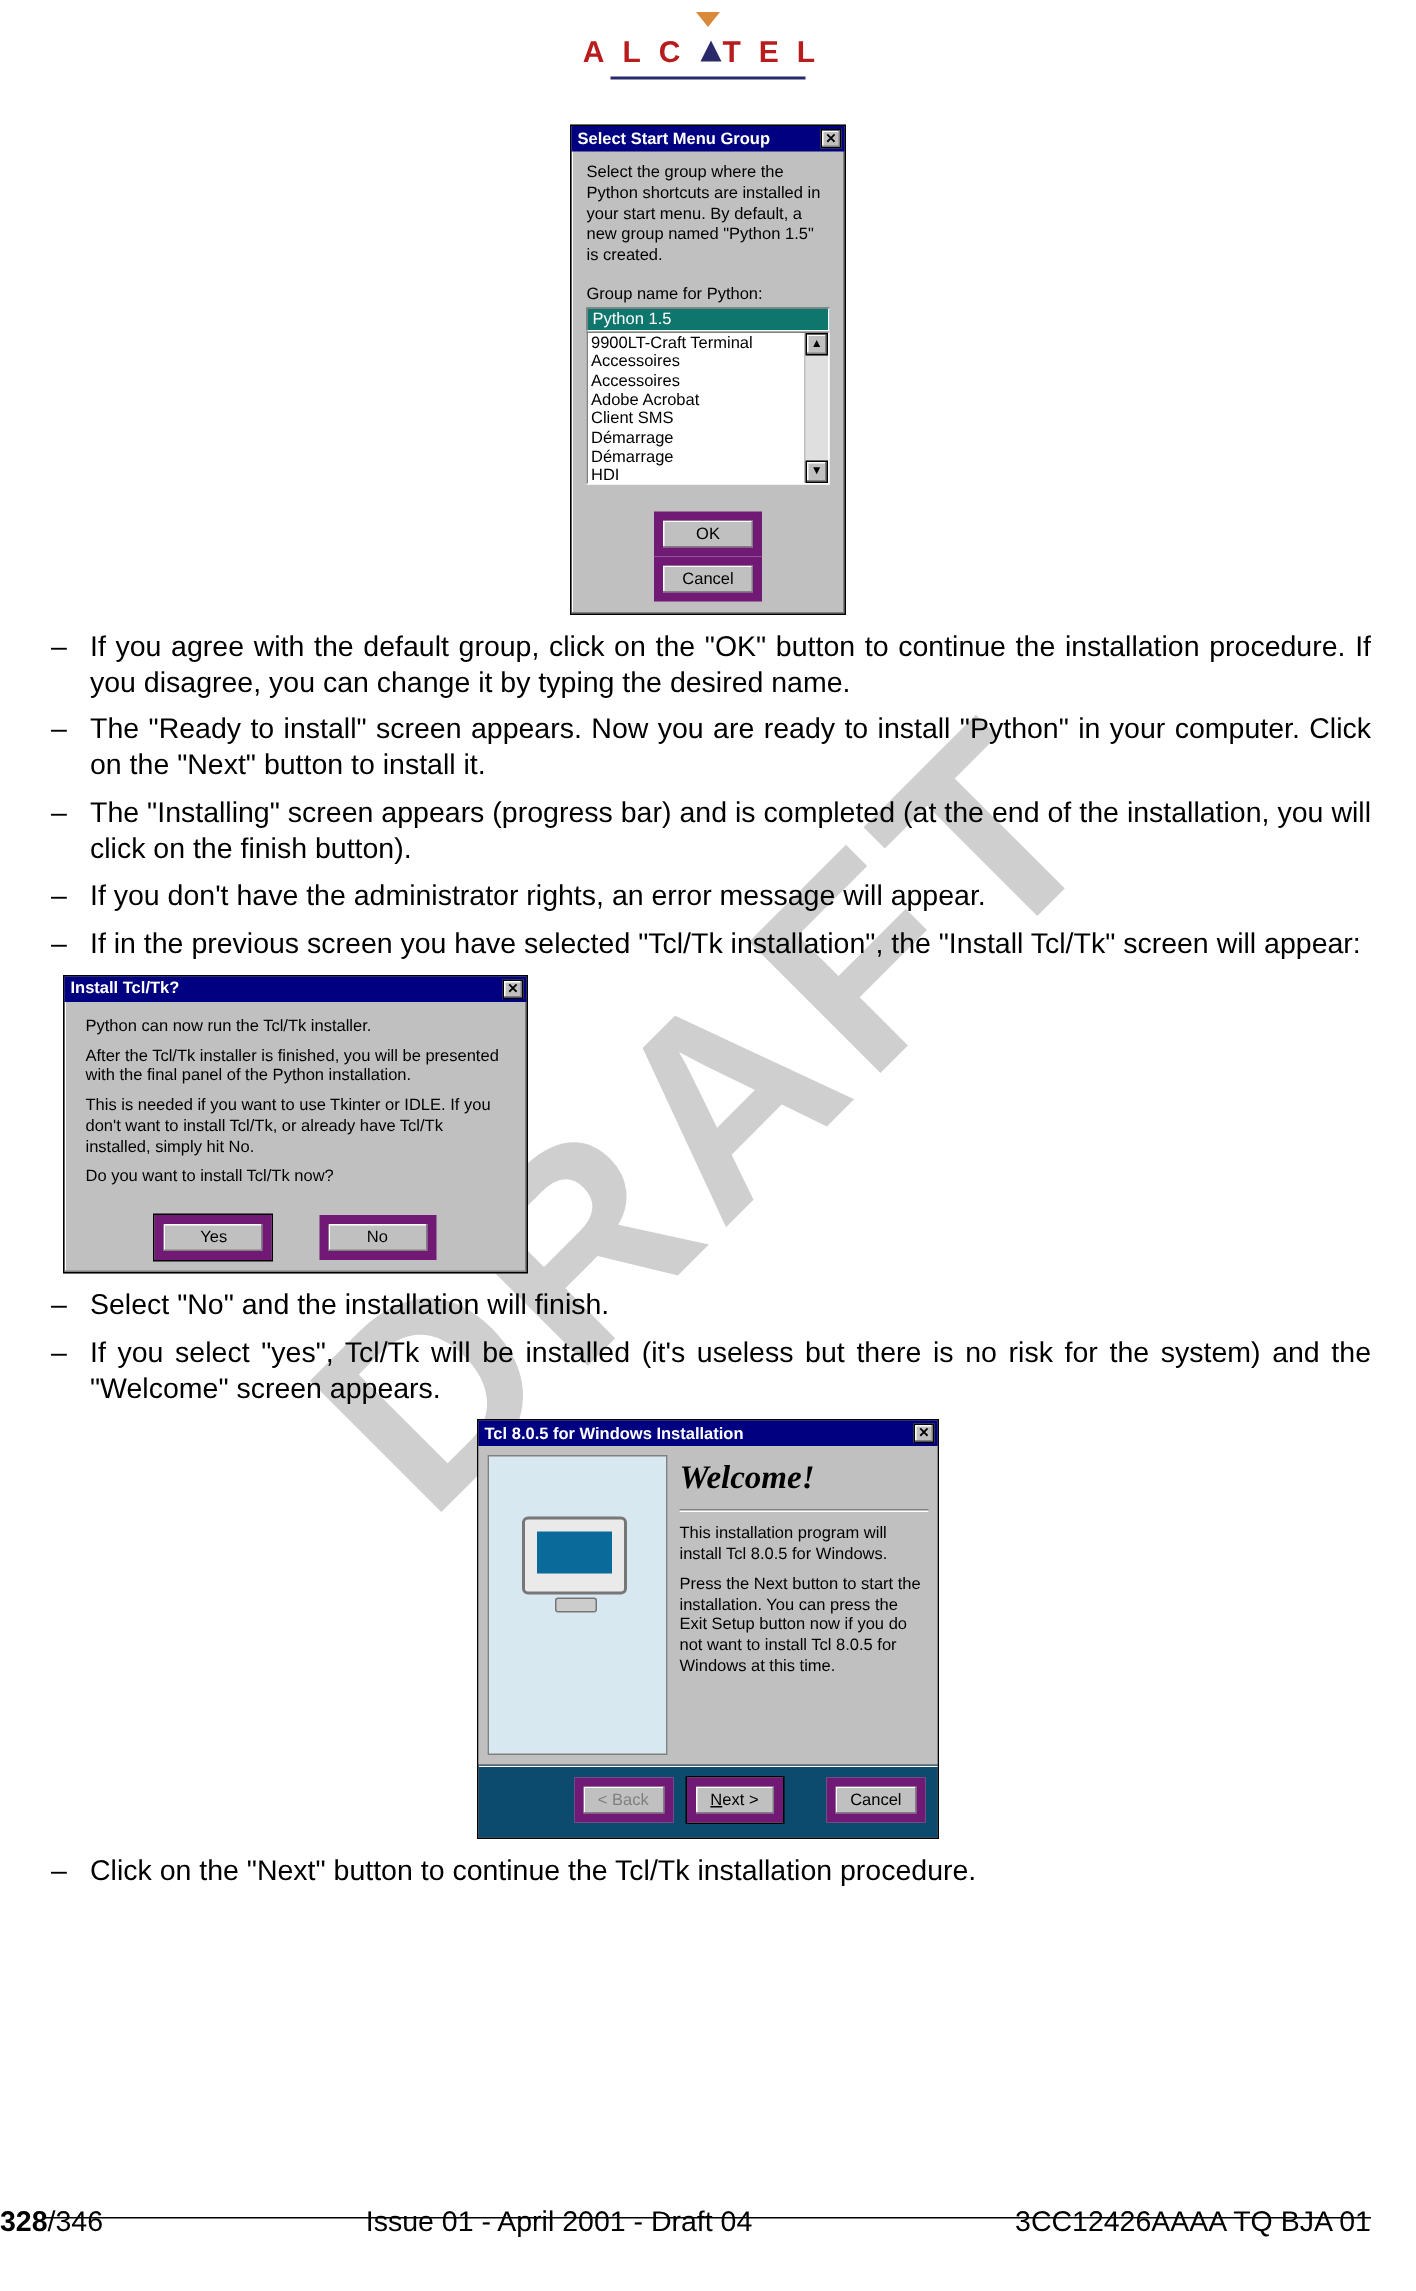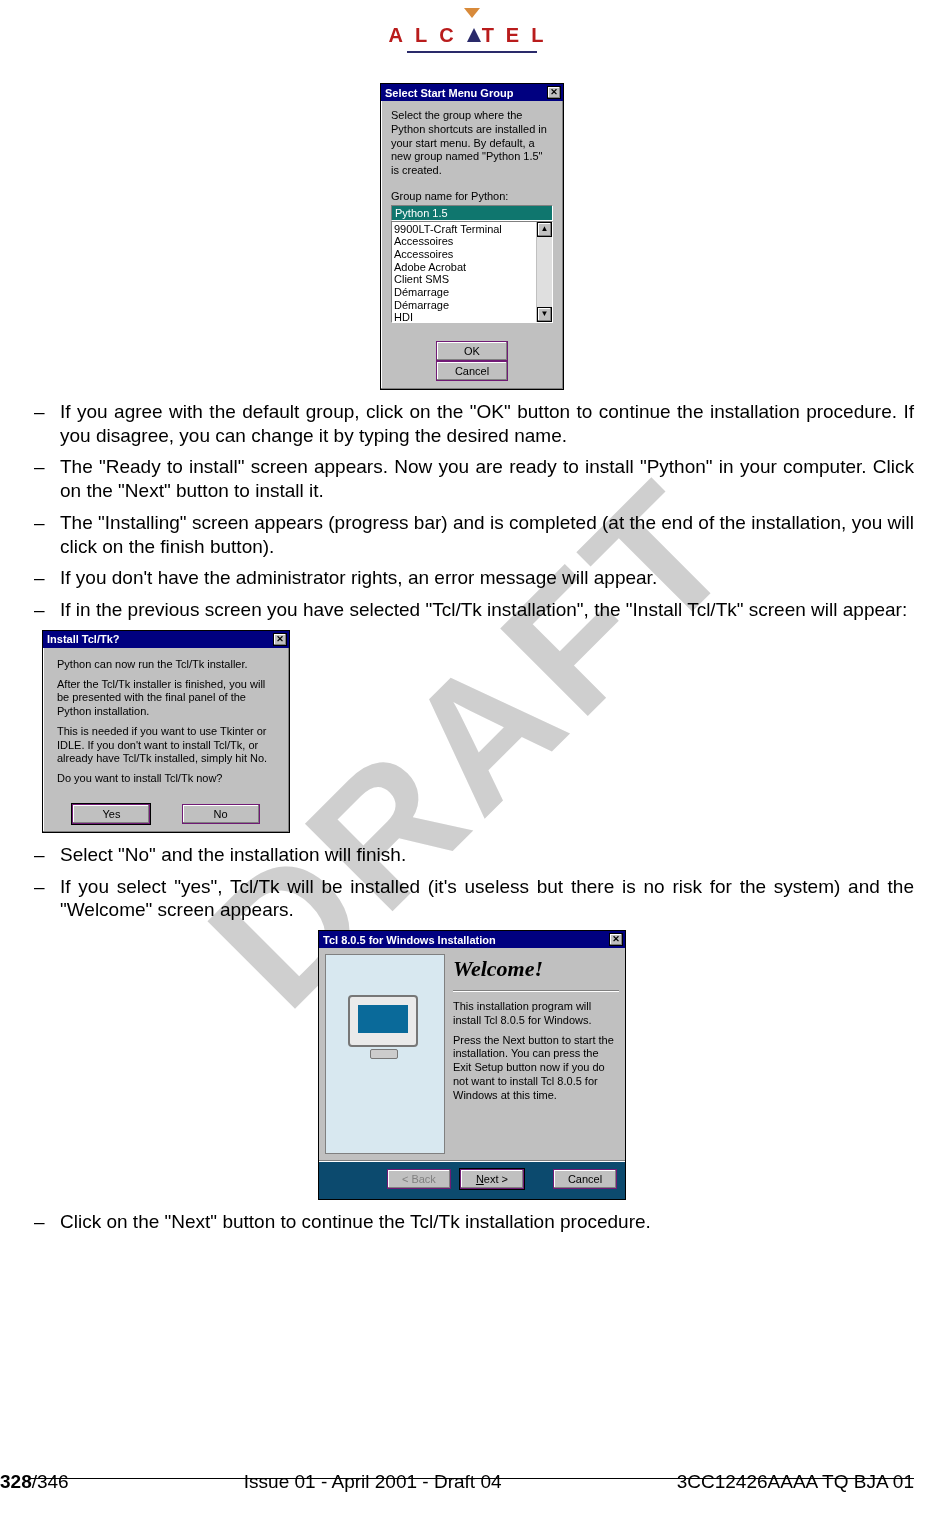--- a/index.html
+++ b/index.html
@@ -139,21 +139,21 @@
     border: 1px solid #000;
     box-shadow: inset -1px -1px 0 #808080, inset 1px 1px 0 #fff;
     font-size: 8px; text-align: center; line-height: 12px; color: #000;
   }
   .btnrow { text-align: center; padding: 2px 0 8px 0; }
   .winbtn {
     display: inline-block;
     min-width: 72px;
     padding: 3px 10px;
     background: #c0c0c0;
-    border: 1px solid #701a75;
+    border: 6px solid #701a75;
     box-shadow: inset -1px -1px 0 #808080, inset 1px 1px 0 #fff;
     font-size: 11px;
     text-align: center;
     margin: 0 22px;
     cursor: default;
   }
   .winbtn.default { box-shadow: inset -1px -1px 0 #808080, inset 1px 1px 0 #fff, 0 0 0 1px #000; }
   .winbtn.disabled { color: #808080; }
 
   
@@ -309,21 +309,21 @@
     </div>
   <div class="bul">
       <span class="dash">–</span>
       <span class="bt">If you don't have the administrator rights, an error message will appear.</span>
     </div>
   <div class="bul">
       <span class="dash">–</span>
       <span class="bt">If in the previous screen you have selected "Tcl/Tk installation", the "Install Tcl/Tk" screen will appear:</span>
     </div>
 
-  <div class="dialog dlg2" style="width:248px;margin-left:12px;">
+  <div class="dialog dlg2" style="width:310px;margin-left:12px;">
     <div class="titlebar">
       <span>Install Tcl/Tk?</span>
       <span class="closebtn">✕</span>
     </div>
     <div class="dlg-body">
       <div class="dlg-text">Python can now run the Tcl/Tk installer.</div>
       <div class="dlg-text">After the Tcl/Tk installer is finished, you will be presented with the final panel of the Python installation.</div>
       <div class="dlg-text">This is needed if you want to use Tkinter or IDLE. If you don't want to install Tcl/Tk, or already have Tcl/Tk installed, simply hit No.</div>
       <div class="dlg-text">Do you want to install Tcl/Tk now?</div>
     </div>

